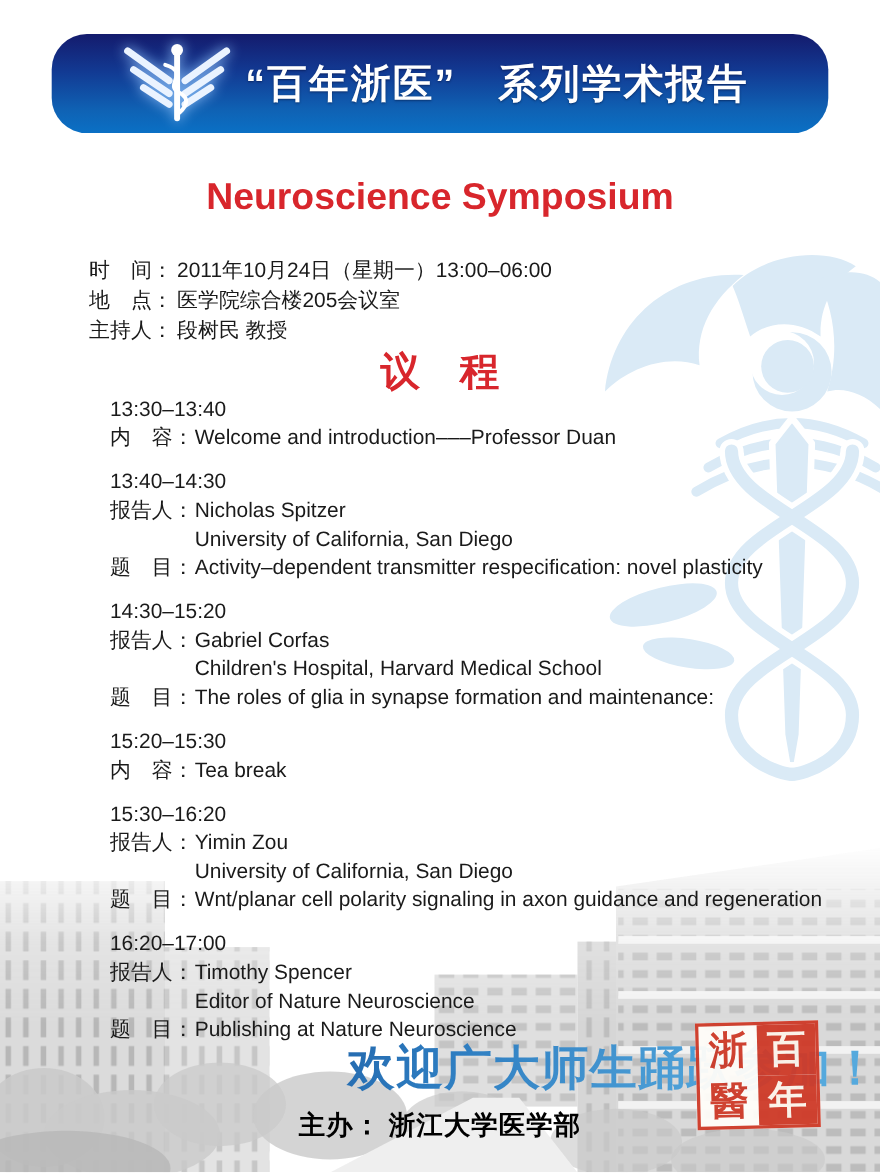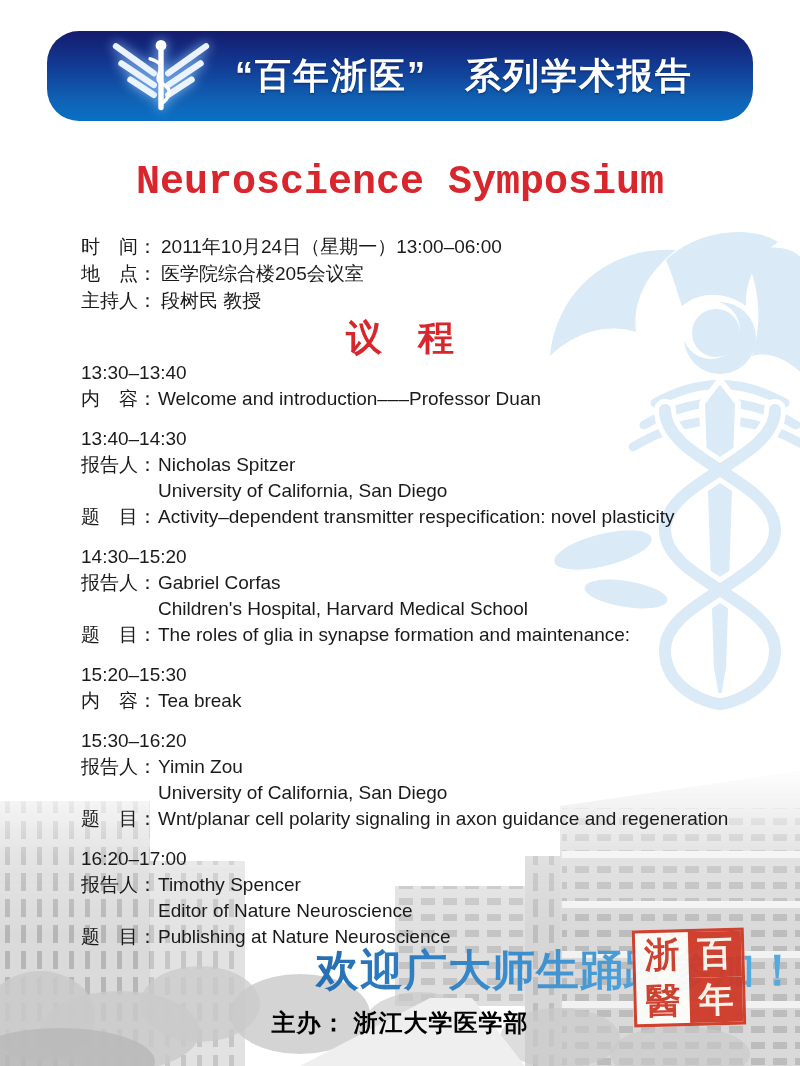--- a/index.html
+++ b/index.html
@@ -9,42 +9,42 @@
   }
   
   .banner{
     position:absolute;left:47px;top:31px;width:706px;height:90px;
     border-radius:32px;z-index:5;
     background:linear-gradient(180deg,#141b6d 0%,#123a93 38%,#0f63b5 78%,#0a70c5 100%);
   }
   .banner-icon{position:absolute;left:60px;top:4px;width:108px;height:82px;
     filter:drop-shadow(0 0 6px rgba(150,200,255,.95));}
   .banner-title{
-    position:absolute;left:188px;top:0;height:100%;display:flex;align-items:center;
+    position:absolute;left:176px;top:0;height:100%;display:flex;align-items:center;
     color:#ffffff;font-weight:bold;font-size:36px;letter-spacing:2px;white-space:nowrap;
     text-shadow:0 1px 2px rgba(0,0,30,.45);
   }
   
   .main-title{
     position:absolute;left:0;right:0;top:160px;text-align:center;z-index:5;
-    font-family:Liberation Mono, monospace;font-weight:bold;font-size:40px;color:#d8262c;
+    font-family:Liberation Sans, sans-serif;font-weight:bold;font-size:34px;color:#d8262c;
   }
   .agenda-title{
     position:absolute;left:0;right:0;top:314px;text-align:center;z-index:5;
     font-weight:bold;font-size:36px;color:#d8262c;
   }
   
   .info{position:absolute;left:81px;top:233px;font-size:19px;line-height:27px;z-index:5;}
   .info-row{display:flex;align-items:flex-end;}
   .info-label{flex:none;white-space:pre;}
   .info-value{margin-left:4px;white-space:pre;}
   
   .schedule{position:absolute;left:81px;top:360px;width:670px;
     font-size:19px;line-height:26px;z-index:5;}
-  .session{margin-bottom:14px;}
+  .session{margin-bottom:14px;margin-left:19px;}
   .row{display:flex;}
   .lbl{flex:none;width:77px;white-space:pre;}
   .txt{flex:1;white-space:pre-wrap;}
   
   .welcome{
     position:absolute;left:0;right:0;top:942px;text-align:right;z-index:5;
     font-weight:bold;font-size:43px;letter-spacing:1px;color:#2a72b8;white-space:nowrap;
   }
   @supports (-webkit-background-clip:text){
     .welcome{

